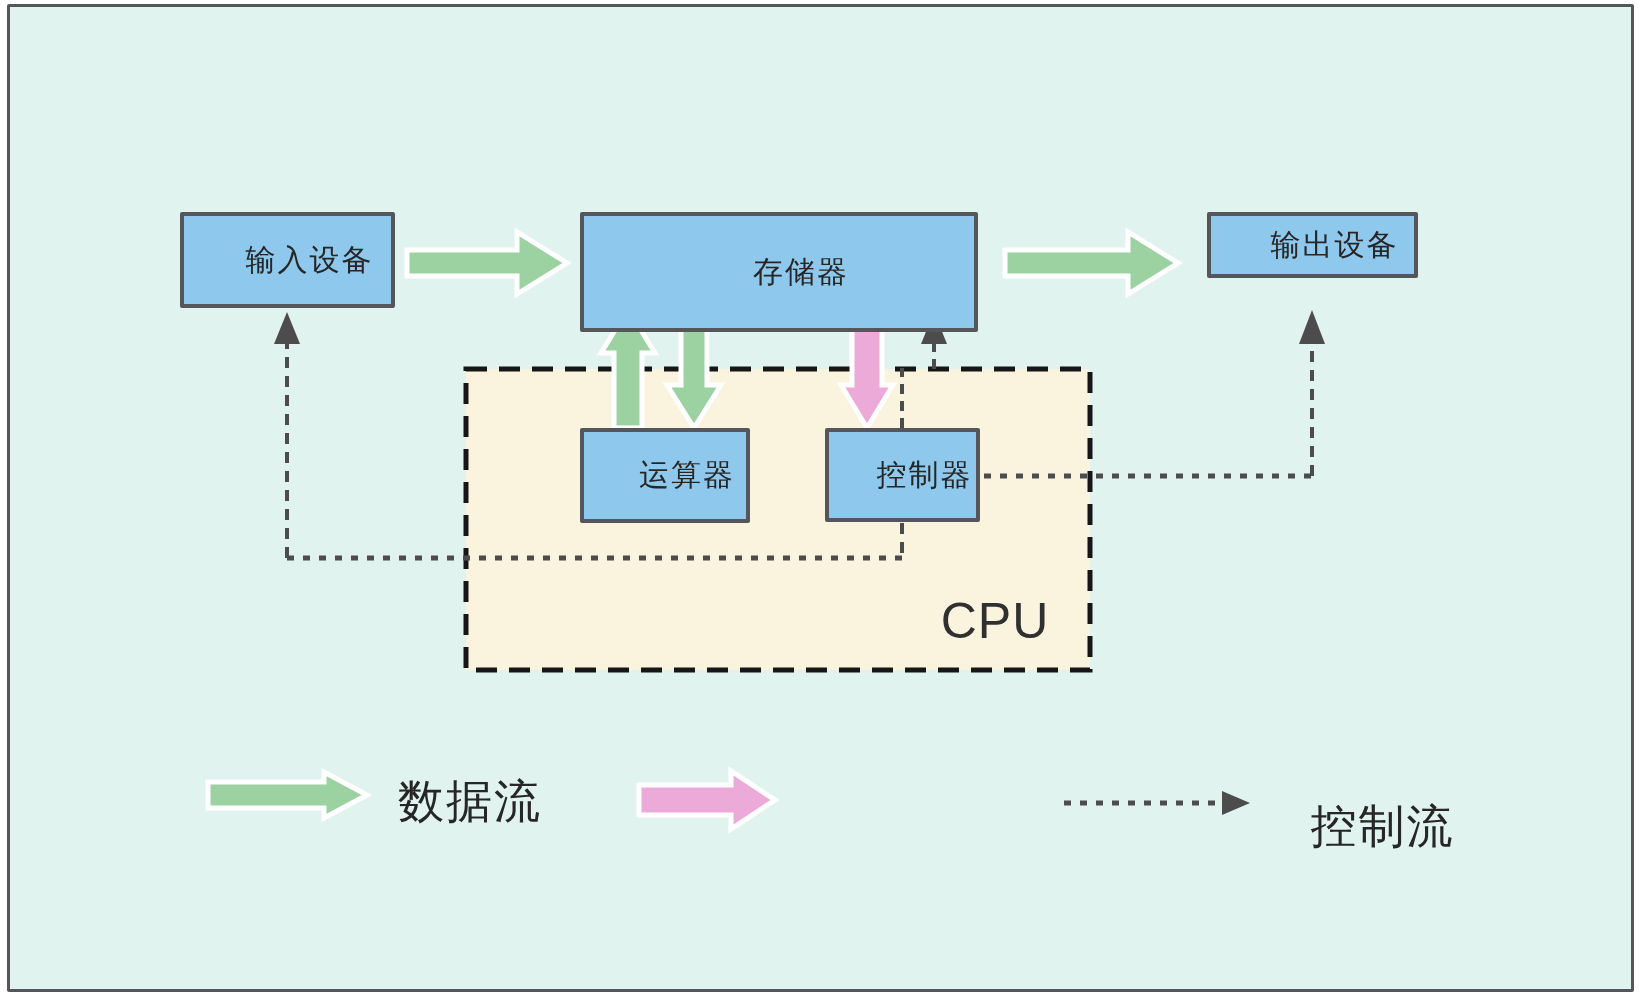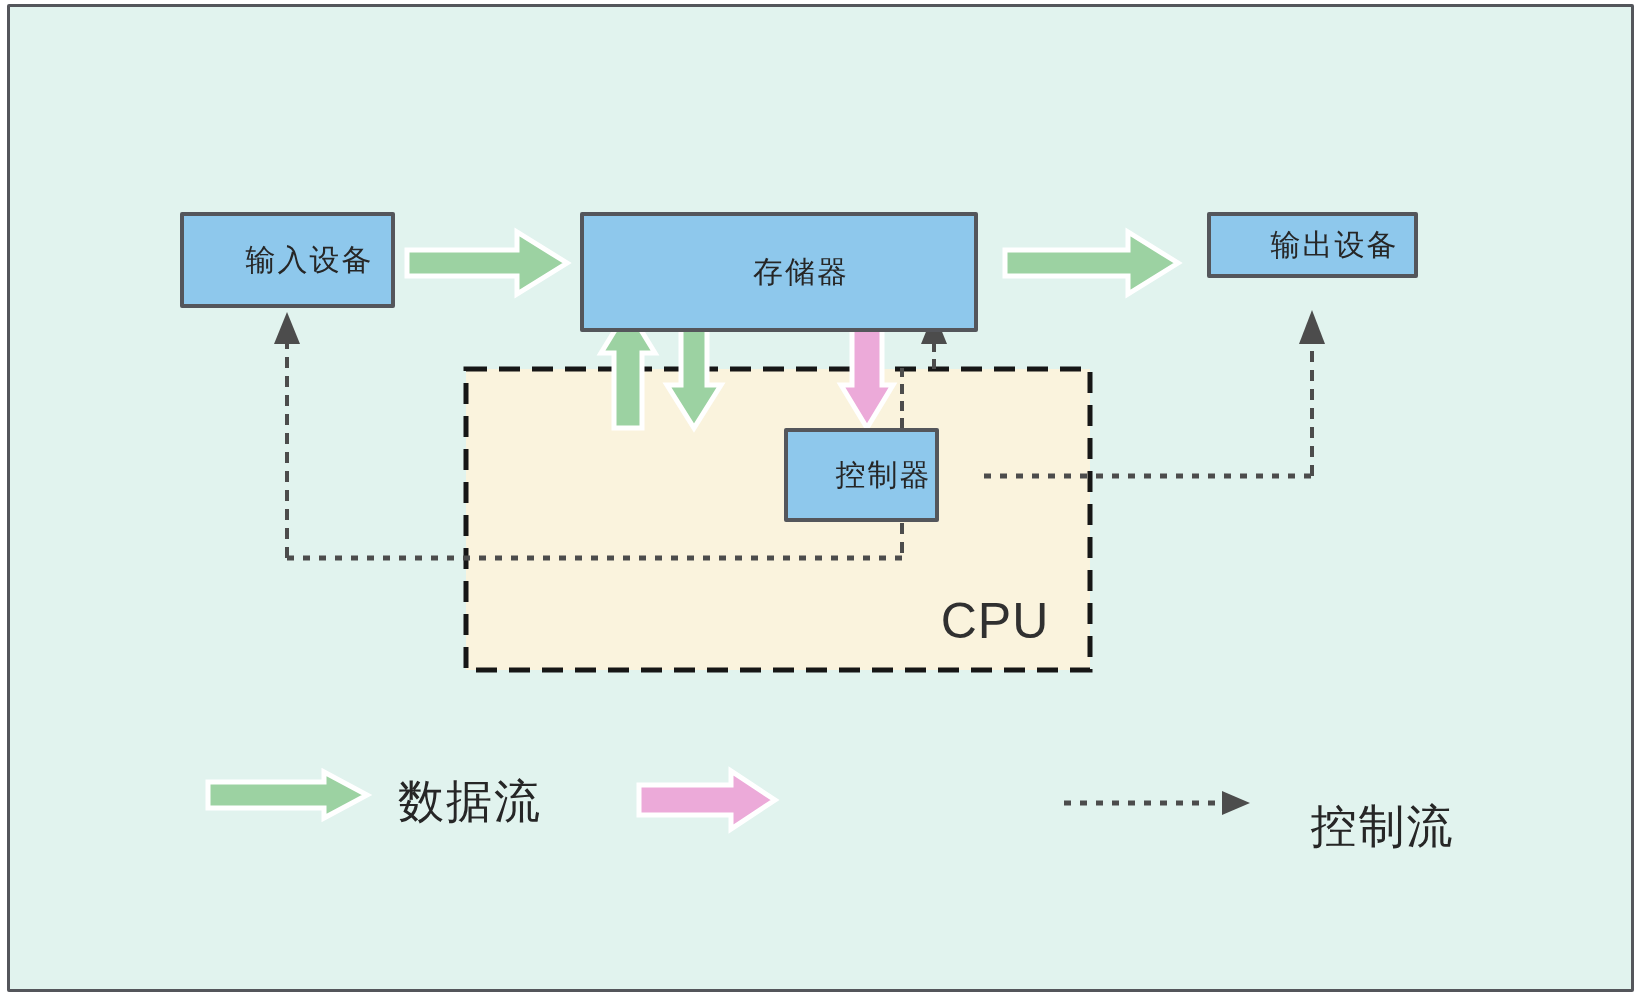--- a/index.html
+++ b/index.html
@@ -7,21 +7,21 @@
   .frame{position:absolute;left:7px;top:4px;width:1621px;height:982px;
          border:3px solid #54565b;background:#e1f3ee;border-radius:2px;}
   .layer{position:absolute;left:0;top:0;width:1641px;height:997px;}
   .node{position:absolute;display:flex;align-items:center;justify-content:center;
         background:#8ec8ec;border:4px solid #54565b;border-radius:2px;
         color:#262626;font-size:30px;letter-spacing:2px;box-sizing:border-box;padding-left:44px;}
   .node-input  {left:180px;top:212px;width:215px;height:96px;}
   .node-memory {left:580px;top:212px;width:398px;height:120px;}
   .node-output {left:1207px;top:212px;width:211px;height:66px;}
   .node-alu    {left:580px;top:428px;width:170px;height:95px;}
-  .node-ctrl   {left:784px;top:428px;width:155px;height:94px;text-align:center;}
+  .node-ctrl   {left:825px;top:428px;width:155px;height:94px;text-align:center;}
   .cpu-label{position:absolute;left:925px;top:592px;width:140px;text-align:center;
              color:#303030;font-size:50px;letter-spacing:1px;}
   .legend-label{position:absolute;color:#262626;font-size:46px;text-align:center;letter-spacing:2px;}
   .legend-data       {left:395px;top:771px;width:150px;}
   .legend-instruction{left:793px;top:774px;width:150px;}
   .legend-control    {left:1305px;top:796px;width:155px;}
 </style>
 </head>
 <body>
 
@@ -63,20 +63,23 @@
 
   <div class="node node-input">
     <span>输入设备</span>
   </div>
   <div class="node node-memory">
     <span>存储器</span>
   </div>
   <div class="node node-output">
     <span>输出设备</span>
   </div>
+  <div class="node node-alu">
+    <span>运算器</span>
+  </div>
   <div class="node node-ctrl">
     <span>控制器</span>
   </div>
 
   <div class="cpu-label">CPU</div>
 
   <div class="legend-label legend-data">数据流</div>
   <div class="legend-label legend-control">控制流</div>
 </div>
 

